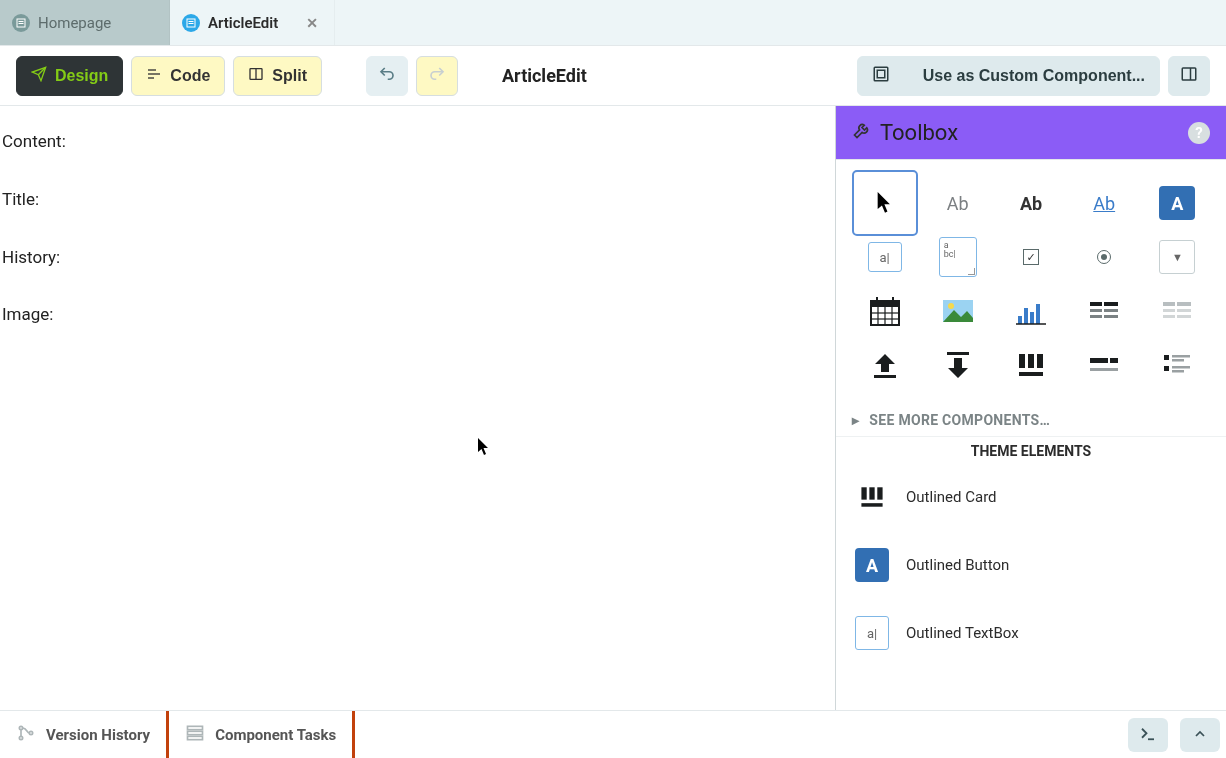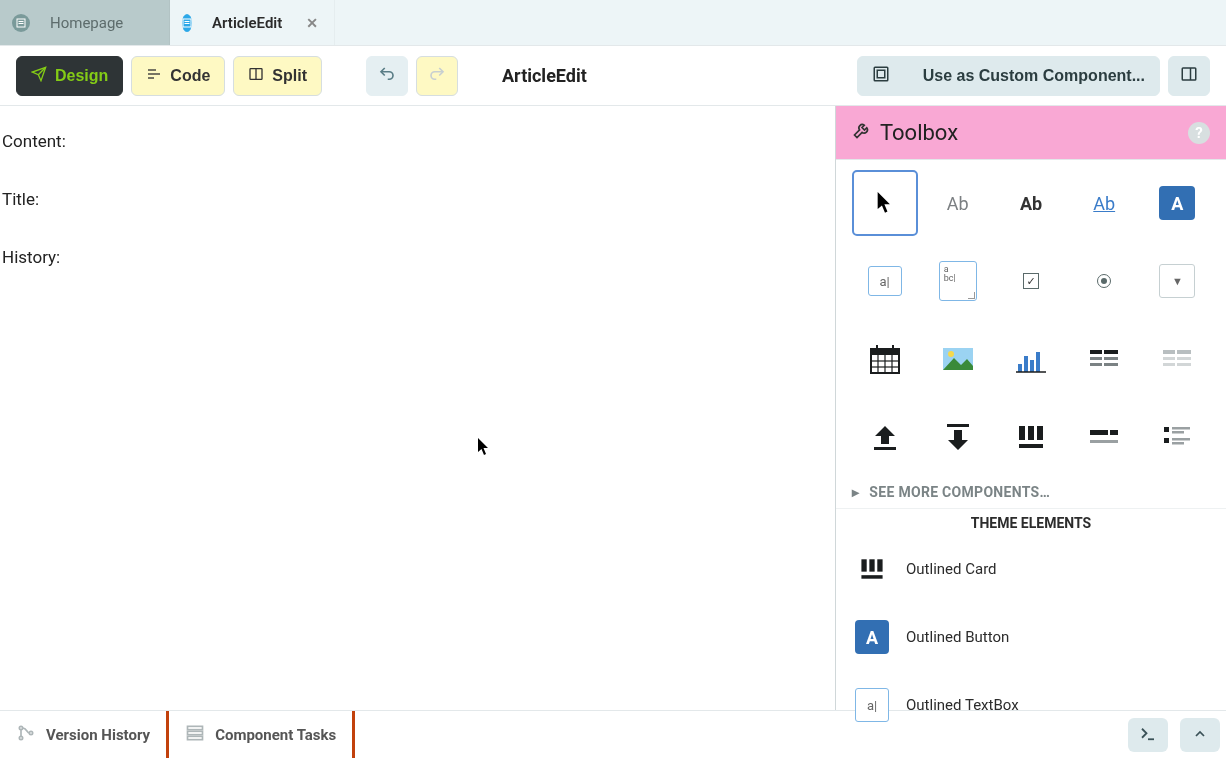--- a/index.html
+++ b/index.html
@@ -18,21 +18,21 @@
   .tabbar {
     display: flex;
     height: 46px;
     background: #edf5f7;
     border-bottom: 1px solid #e3e8ea;
   }
   .tab {
     display: flex;
     align-items: center;
     padding: 0 12px;
-    gap: 20px;
+    gap: 8px;
     font-size: 15px;
     color: #666;
     cursor: pointer;
     border-right: 1px solid rgba(0,0,0,0.03);
   }
   .tab.inactive { background: #b8cacb; color: #5d6c6c; width: 170px; }
   .tab.active { background: #edf5f7; color: #2b2b2b; font-weight: 600; width: 165px; }
   .tab .file-icon {
     width: 18px; height: 18px; border-radius: 50%;
     display: flex; align-items: center; justify-content: center;
@@ -93,40 +93,39 @@
   .toolbox {
     width: 390px;
     display: flex;
     flex-direction: column;
     background: #fff;
   }
   .toolbox-header {
     display: flex;
     align-items: center;
     padding: 14px 16px;
-    background: #f9a8d4;
+    background: #8b5cf6;
     border-bottom: 1px solid #e3e8ea;
     font-size: 22px;
     font-weight: 400;
     gap: 8px;
   }
   .toolbox-header .help {
     margin-left: auto;
     width: 22px; height: 22px;
     border-radius: 50%;
     background: #d8dfe0;
     color: #fff;
     display: flex; align-items: center; justify-content: center;
     font-weight: 700; font-size: 15px;
   }
   .component-grid {
     display: grid;
     grid-template-columns: repeat(5, 1fr);
     padding: 16px 12px 8px 12px;
-    row-gap: 24px;
   }
   .cgi {
     height: 54px;
     display: flex;
     align-items: center;
     justify-content: center;
     cursor: pointer;
   }
   .cgi .box {
     width: 34px; height: 34px;
@@ -308,20 +307,21 @@
         </svg>
     </span>
   </button>
 </div>
 
 <div class="main">
   <div class="canvas">
     <div class="field">Content:</div>
     <div class="field">Title:</div>
     <div class="field">History:</div>
+    <div class="field">Image:</div>
     <svg class="cursor-pointer" viewBox="0 0 12 18">
         <path d="M0 0 L0 14 L3.5 11 L6 17 L8 16 L5.5 10 L10 10 Z" fill="#000"></path>
       </svg>
   </div>
 
   <div class="toolbox">
     <div class="toolbox-header">
       <span>
         <svg width="20" height="20" viewBox="0 0 24 24" fill="none" stroke="#333" stroke-width="2">
             <path d="M14.7 6.3a4 4 0 0 0-5.6 5.6L3 18l3 3 6.1-6.1a4 4 0 0 0 5.6-5.6L15 12l-3-3 2.7-2.7z"></path>

